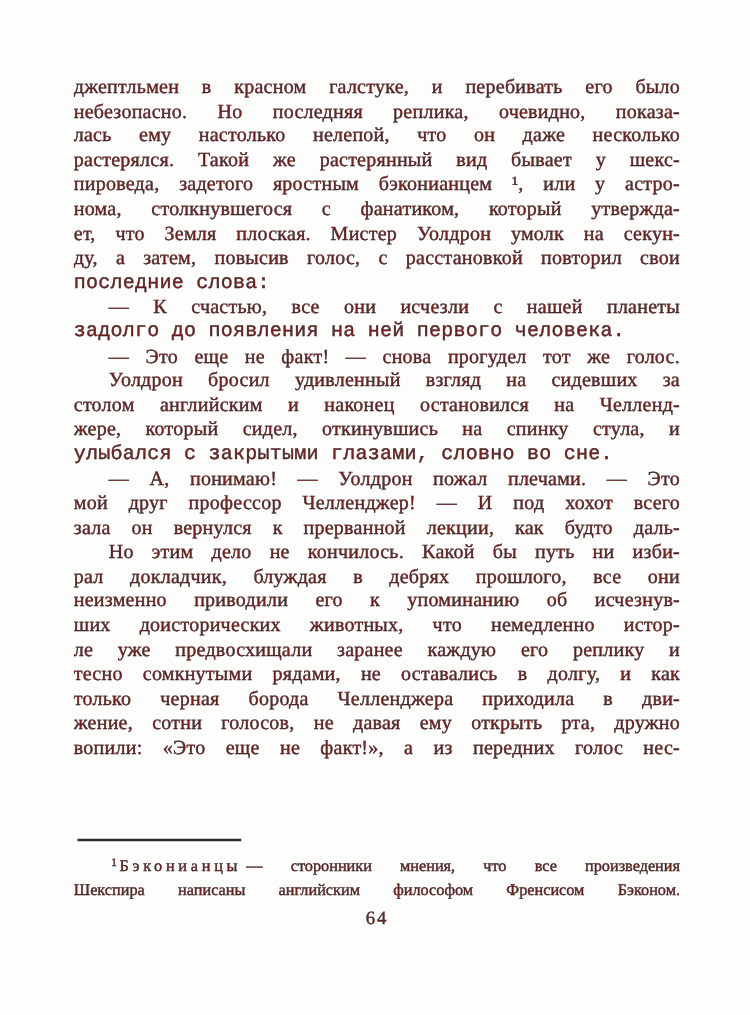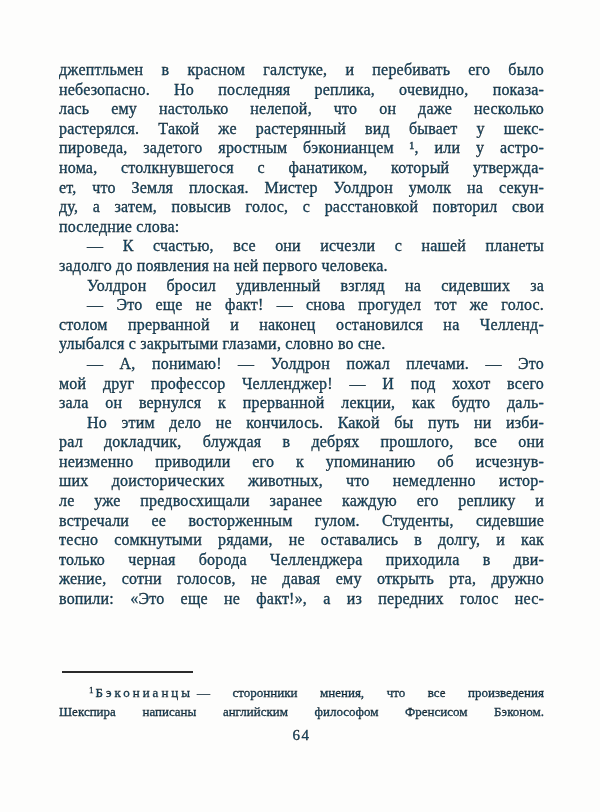--- a/index.html
+++ b/index.html
@@ -6,42 +6,42 @@
     margin: 0;
     padding: 0;
     background: #f6f6f4;
   }
   .page {
     position: relative;
     width: 600px;
     height: 812px;
     background: #fdfdfc;
     font-family: "Liberation Serif", serif;
-    color: #0c4a6e;
+    color: #7f1d1d;
     -webkit-text-stroke: 0.3px #1b1b1b;
     overflow: hidden;
   }
   .text-block {
     position: absolute;
     left: 59px;
     top: 60px;
     width: 485px;
   }
   .line {
     font-size: 16px;
     line-height: 19.6px;
     height: 19.6px;
     letter-spacing: 0.2px;
     text-align: justify;
     text-align-last: justify;
     white-space: normal;
     overflow: hidden;
   }
   .line.ind { text-indent: 28px; }
-  .line.last { text-align-last: left; }
+  .line.last { text-align-last: left; font-family: Liberation Mono, monospace; }
 
   .footnote-rule {
     position: absolute;
     left: 62px;
     top: 671px;
     width: 131px;
     height: 2px;
     background: #2b2b2b;
   }
   .footnote {
@@ -85,33 +85,33 @@
     <div class="line">небезопасно. Но последняя реплика, очевидно, показа-</div>
     <div class="line">лась ему настолько нелепой, что он даже несколько</div>
     <div class="line">растерялся. Такой же растерянный вид бывает у шекс-</div>
     <div class="line">пироведа, задетого яростным бэконианцем ¹, или у астро-</div>
     <div class="line">нома, столкнувшегося с фанатиком, который утвержда-</div>
     <div class="line">ет, что Земля плоская. Мистер Уолдрон умолк на секун-</div>
     <div class="line">ду, а затем, повысив голос, с расстановкой повторил свои</div>
     <div class="line last">последние слова:</div>
     <div class="line ind">— К счастью, все они исчезли с нашей планеты</div>
     <div class="line last">задолго до появления на ней первого человека.</div>
+    <div class="line ind">— Это еще не факт! — снова прогудел тот же голос.</div>
     <div class="line ind">Уолдрон бросил удивленный взгляд на сидевших за</div>
-    <div class="line ind">— Это еще не факт! — снова прогудел тот же голос.</div>
-    <div class="line">столом прерванной и наконец остановился на Челленд-</div>
+    <div class="line">столом английским и наконец остановился на Челленд-</div>
+    <div class="line">жере, который сидел, откинувшись на спинку стула, и</div>
     <div class="line last">улыбался с закрытыми глазами, словно во сне.</div>
     <div class="line ind">— А, понимаю! — Уолдрон пожал плечами. — Это</div>
     <div class="line">мой друг профессор Челленджер! — И под хохот всего</div>
     <div class="line">зала он вернулся к прерванной лекции, как будто даль-</div>
     <div class="line ind">Но этим дело не кончилось. Какой бы путь ни изби-</div>
     <div class="line">рал докладчик, блуждая в дебрях прошлого, все они</div>
     <div class="line">неизменно приводили его к упоминанию об исчезнув-</div>
     <div class="line">ших доисторических животных, что немедленно истор-</div>
     <div class="line">ле уже предвосхищали заранее каждую его реплику и</div>
-    <div class="line">встречали ее восторженным гулом. Студенты, сидевшие</div>
     <div class="line">тесно сомкнутыми рядами, не оставались в долгу, и как</div>
     <div class="line">только черная борода Челленджера приходила в дви-</div>
     <div class="line">жение, сотни голосов, не давая ему открыть рта, дружно</div>
     <div class="line">вопили: «Это еще не факт!», а из передних голос нес-</div>
   </div>
 
   <div class="footnote-rule"></div>
 
   <div class="footnote">
     <div class="fline f1">

